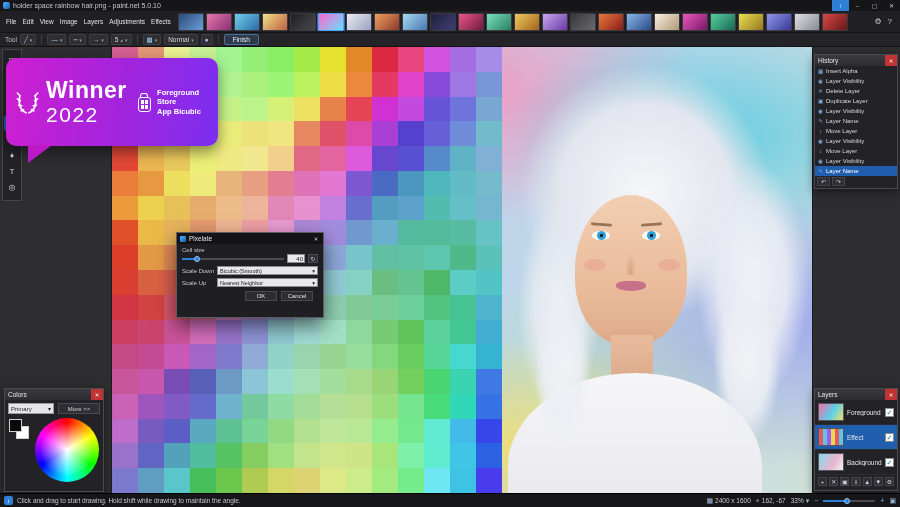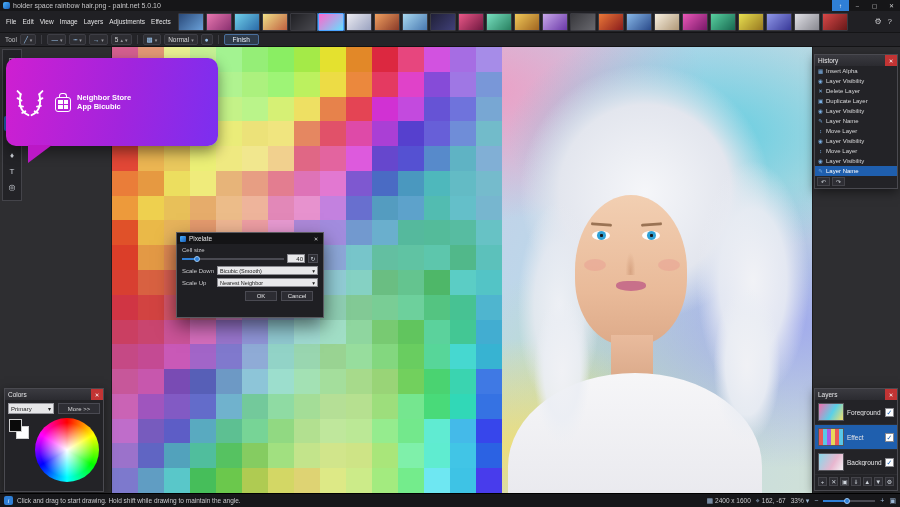--- a/index.html
+++ b/index.html
@@ -672,32 +672,36 @@
         <path d="M6 10 L2 6"></path>
           <path d="M7 18 L2 15"></path>
           <path d="M9 26 L4 25"></path>
           <path d="M12 32 L8 34"></path>
         <path d="M30 10 L34 6"></path>
           <path d="M29 18 L34 15"></path>
           <path d="M27 26 L32 25"></path>
           <path d="M24 32 L28 34"></path>
       </g>
     </svg>
+    <div class="winner-block">
+      <span class="winner-word">Winner</span>
+      <span class="winner-year">2022</span>
+    </div>
     <div class="store-block">
       <div class="store-icon">
         <div class="store-handle"></div>
         <div class="store-grid">
             <i></i>
             <i></i>
             <i></i>
             <i></i>
           </div>
       </div>
       <div class="store-text">
-        <span>Neighbor Store</span>
+        <span>Foreground Store</span>
         <span>App Bicubic</span>
       </div>
     </div>
   </div>
 
   <div class="dialog">
     <div class="dialog-title">
       <span class="dlg-icon"></span>
       <span>Pixelate</span>
       <span class="dialog-close">✕</span>

